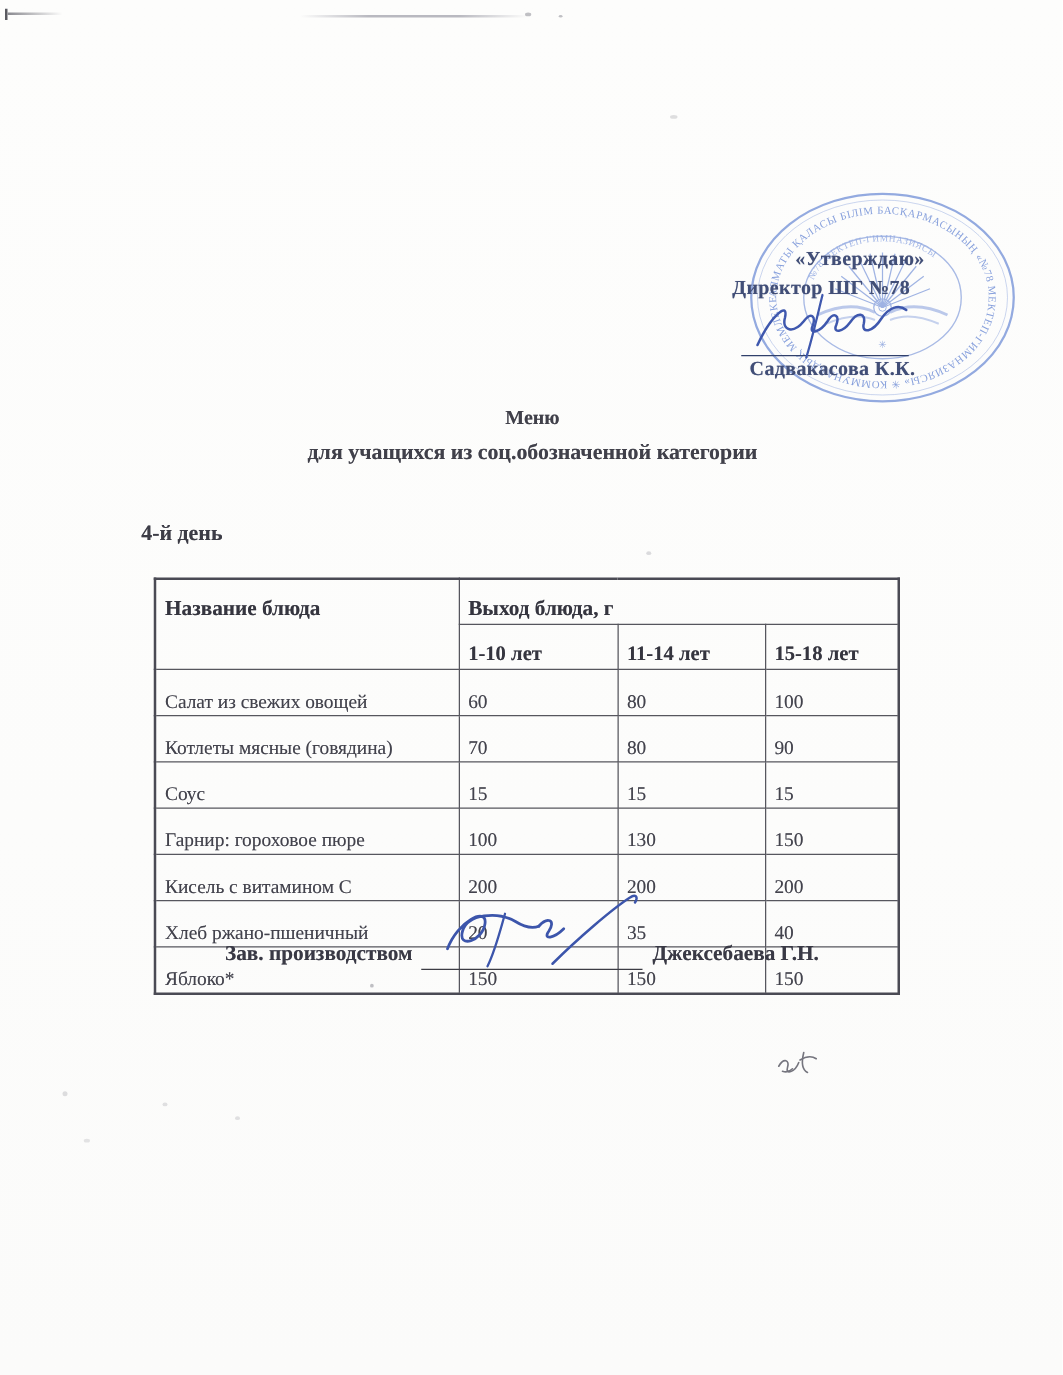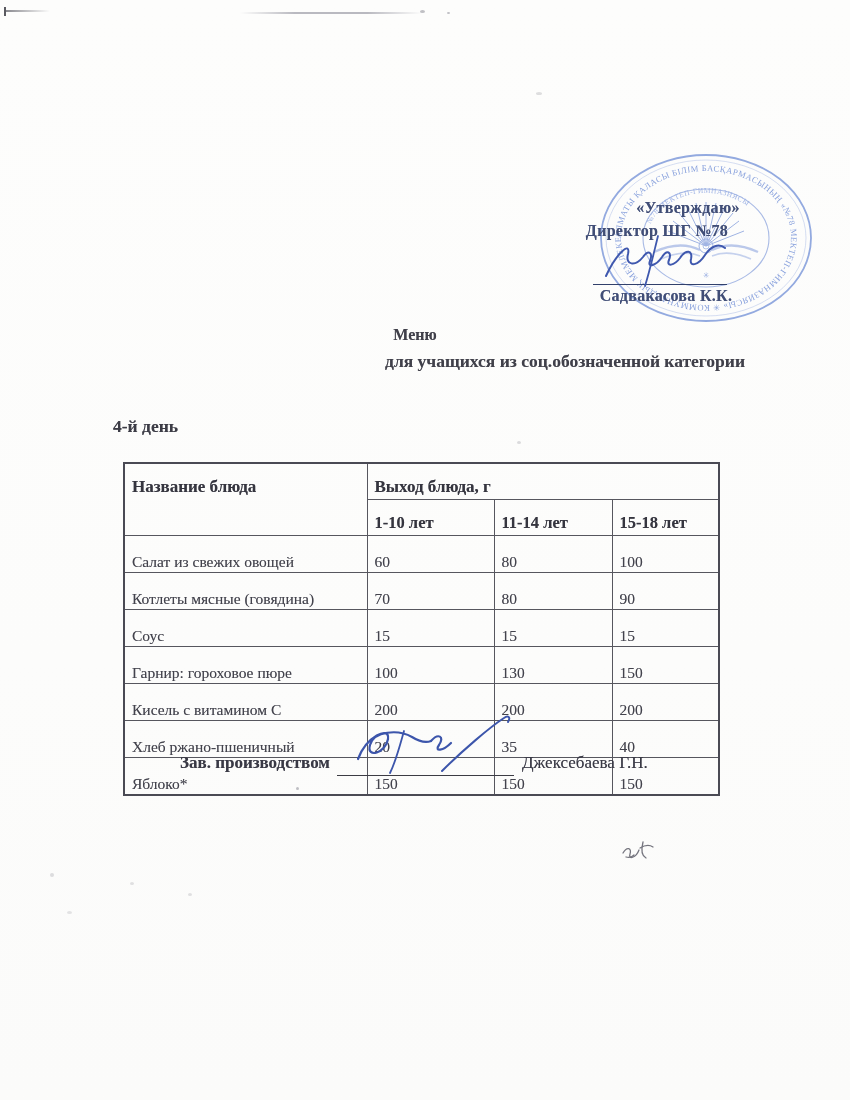--- a/index.html
+++ b/index.html
@@ -15,25 +15,25 @@
   .approval-text { font-weight:bold; color:#414e77; text-align:center; letter-spacing:.3px;
                    text-shadow:0 0 .6px rgba(65,78,119,.55); z-index:3; }
   .approval-quote { left:612px; top:199px; width:152px; font-size:16px; }
   .approval-role  { left:573px; top:222px; width:168px; font-size:16px; }
   .approval-line  { left:593px; top:271px; width:134px; height:13px;
                     border-bottom:1.6px solid #31406b; z-index:3; }
   .approval-name  { left:586px; top:287px; width:160px; font-size:16px; }
   .stamp-sign-svg { left:598px; top:232px; width:135px; height:58px; z-index:4; }
 
   
-  .title-block { left:85px; top:326px; width:660px; text-align:center; color:#40404a;
+  .title-block { left:96px; top:326px; width:660px; text-align:center; color:#40404a;
                  text-shadow:0 0 .5px rgba(64,64,74,.5); }
   .t1 { font-size:16px; font-weight:bold; margin-bottom:7px; }
   .t2 { font-size:17.5px; font-weight:bold; margin-bottom:4px; }
-  .t3 { font-size:17.5px; font-weight:bold; margin-bottom:2px;text-align:right; }
+  .t3 { font-size:17.5px; font-weight:bold; margin-bottom:2px; }
   .t4 { font-size:22px; font-weight:bold; }
   .day-label { left:113px; top:416px; font-size:17.5px; font-weight:bold; color:#3c3c46;
                text-shadow:0 0 .5px rgba(60,60,70,.5); }
 
   
   .menu-table { position:absolute; left:123px; top:462px; width:595px;
                 border-collapse:collapse; table-layout:fixed;
                 border:2px solid #4a4a54; }
   .menu-table th, .menu-table td { border:1px solid #56565e; overflow:hidden; white-space:nowrap; }
   .menu-table th { font-size:17px; font-weight:bold; color:#35353f; text-align:left;
@@ -44,21 +44,21 @@
   .menu-table .age-header { vertical-align:middle; font-size:16.5px; }
   .menu-table tbody tr { height:21px; }
   .menu-table tbody td { font-size:15.5px; color:#43434d; padding:16px 4px 0 7px;
                          line-height:20px; text-shadow:0 0 .4px rgba(67,67,77,.45); }
 
   
   .footer-label { left:180px; top:753px; font-size:17px; font-weight:bold; color:#393945;
                   text-shadow:0 0 .5px rgba(57,57,69,.5);text-align:right; }
   .footer-line  { left:337px; top:762px; width:177px; height:13px; border-bottom:1.8px solid #3c3c44; }
   .footer-sign-svg { left:344px; top:713px; width:178px; height:64px; z-index:2; }
-  .footer-name  { left:522px; top:753px; font-size:17px; font-weight:normal; color:#393945;
+  .footer-name  { left:522px; top:753px; font-size:17px; font-weight:bold; color:#393945;
                   text-shadow:0 0 .5px rgba(57,57,69,.5); }
 
   
   .corner-v { left:4px; top:7px; width:2px; height:9px; background:#5a5a60; }
   .corner-h { left:6px; top:10px; width:44px; height:2px;
               background:linear-gradient(90deg,#8a8a90,rgba(180,180,185,0)); }
   .scanline { left:240px; top:12px; width:182px; height:1.5px;
               background:linear-gradient(90deg,rgba(150,150,158,0),#b9b9c0 30%,#b9b9c0 70%,rgba(150,150,158,0)); }
   .speck { background:rgba(100,100,112,.4); border-radius:50%; }
   .pencil-svg { left:616px; top:836px; width:46px; height:26px; }

